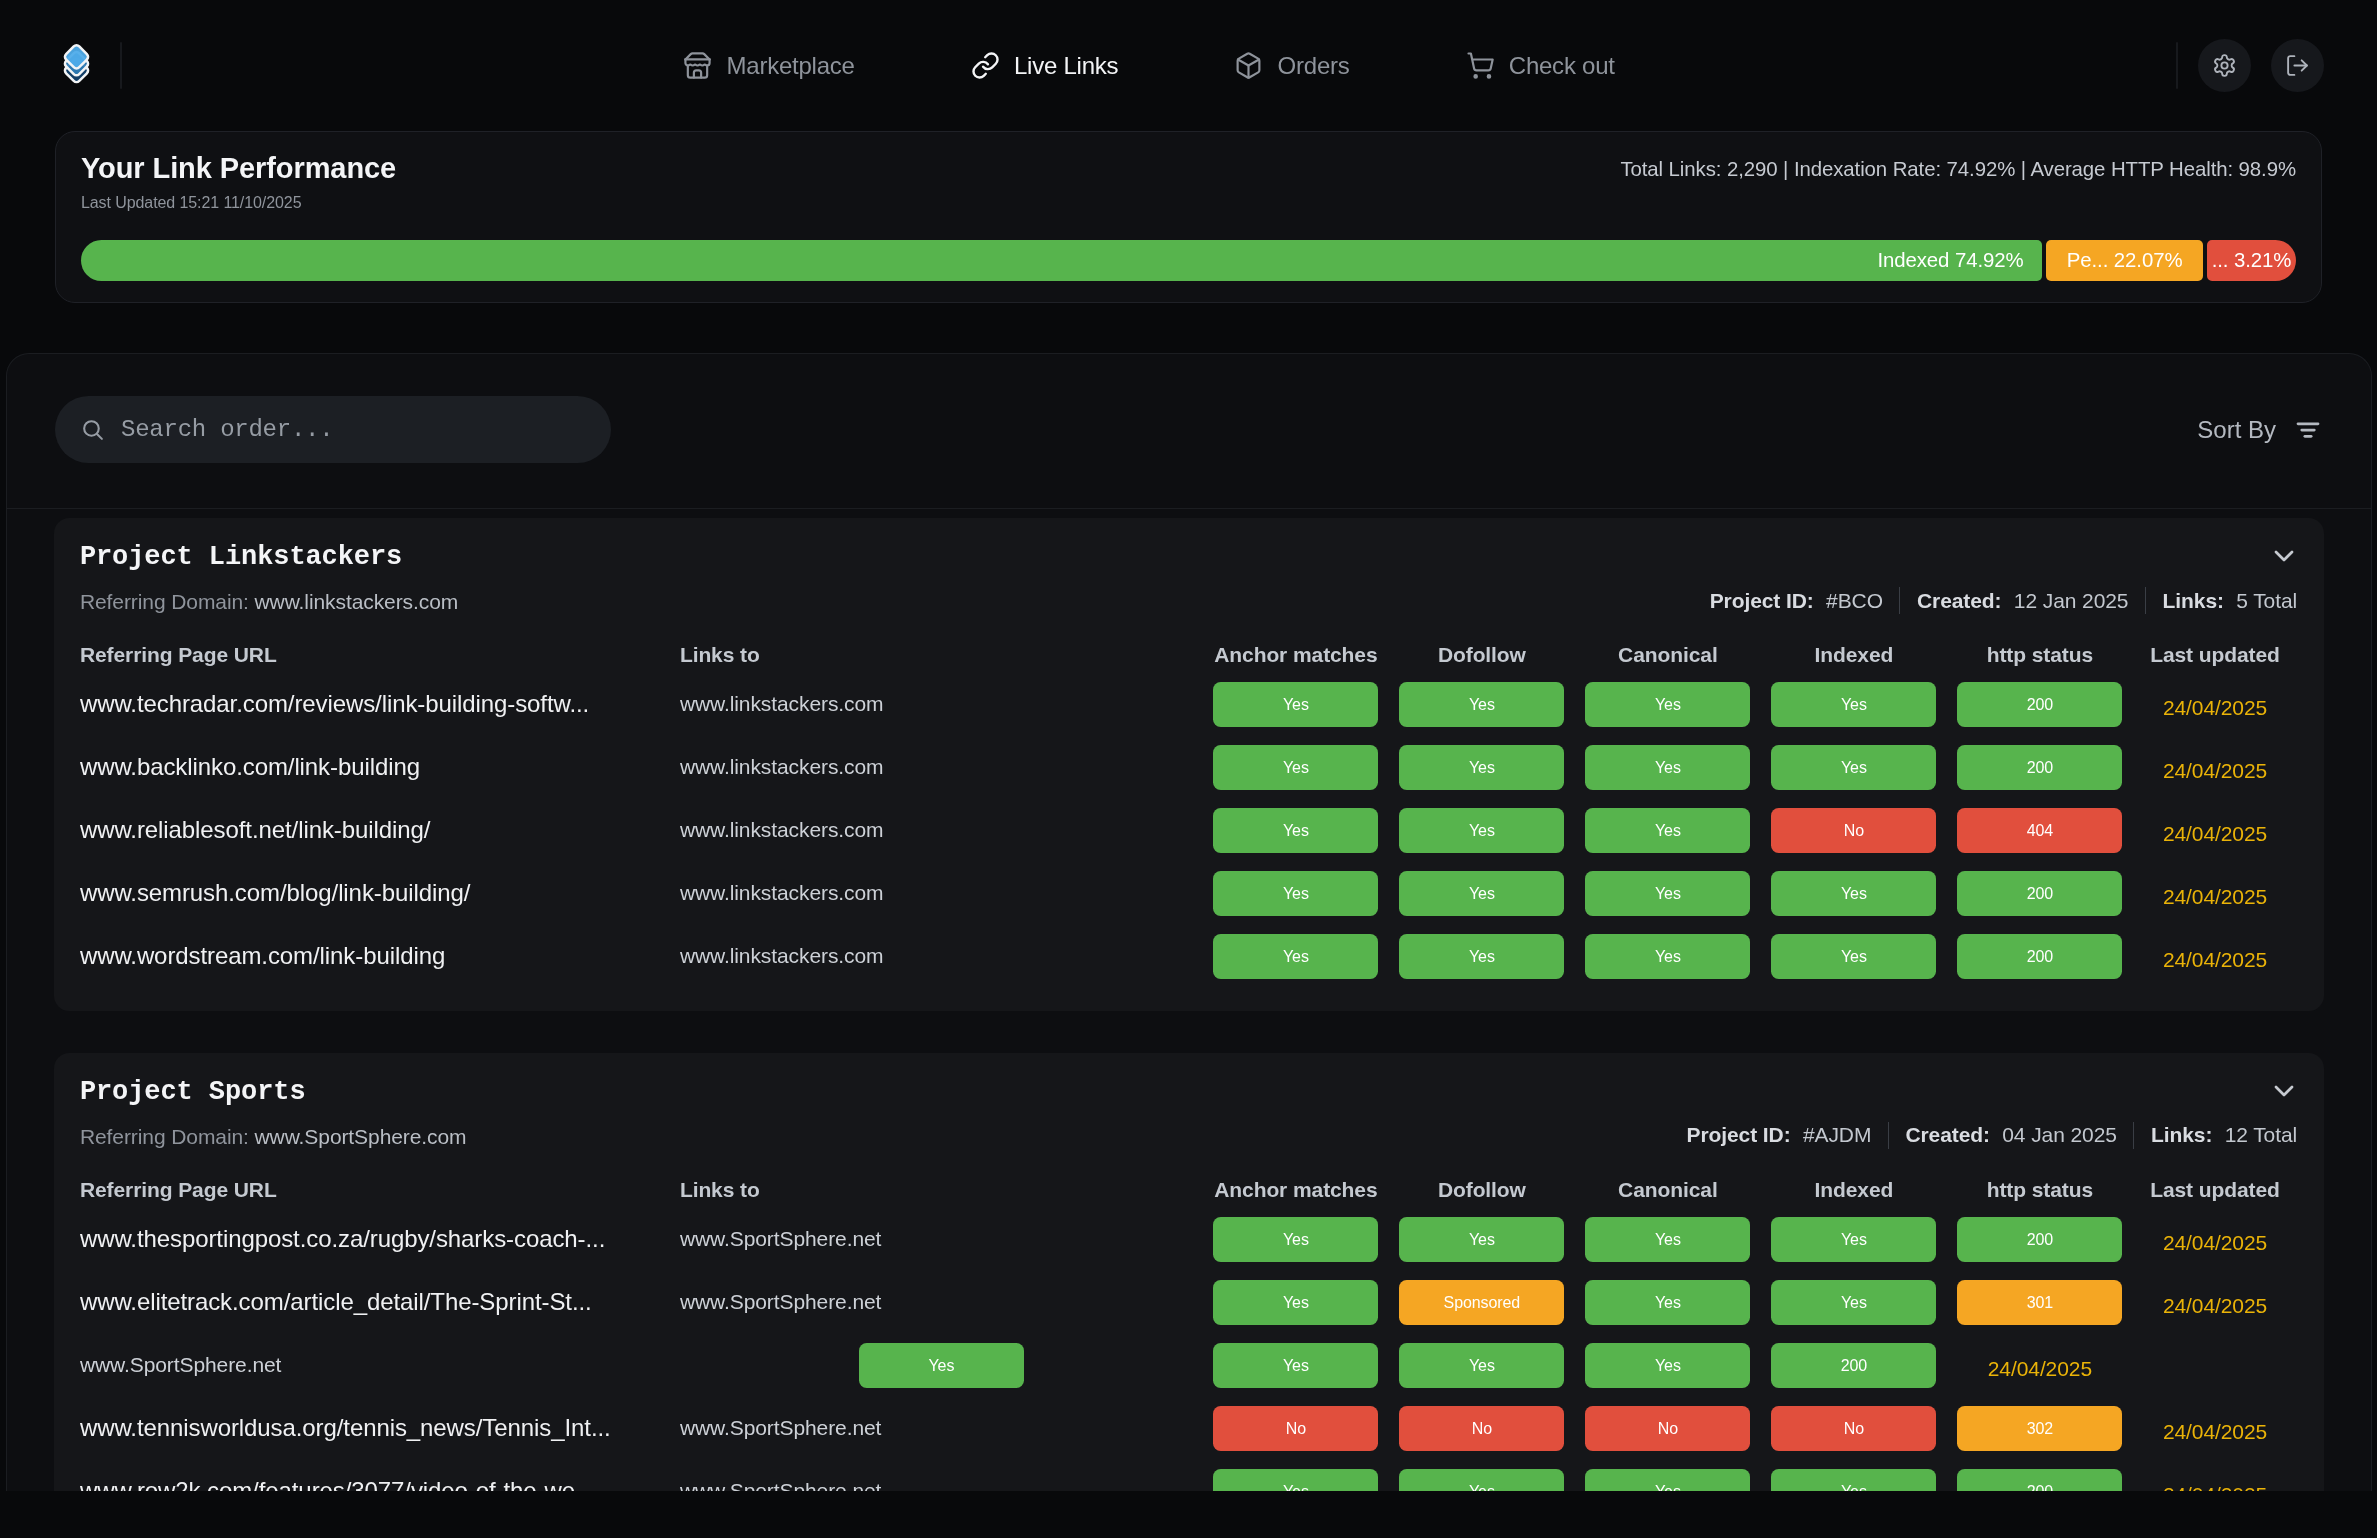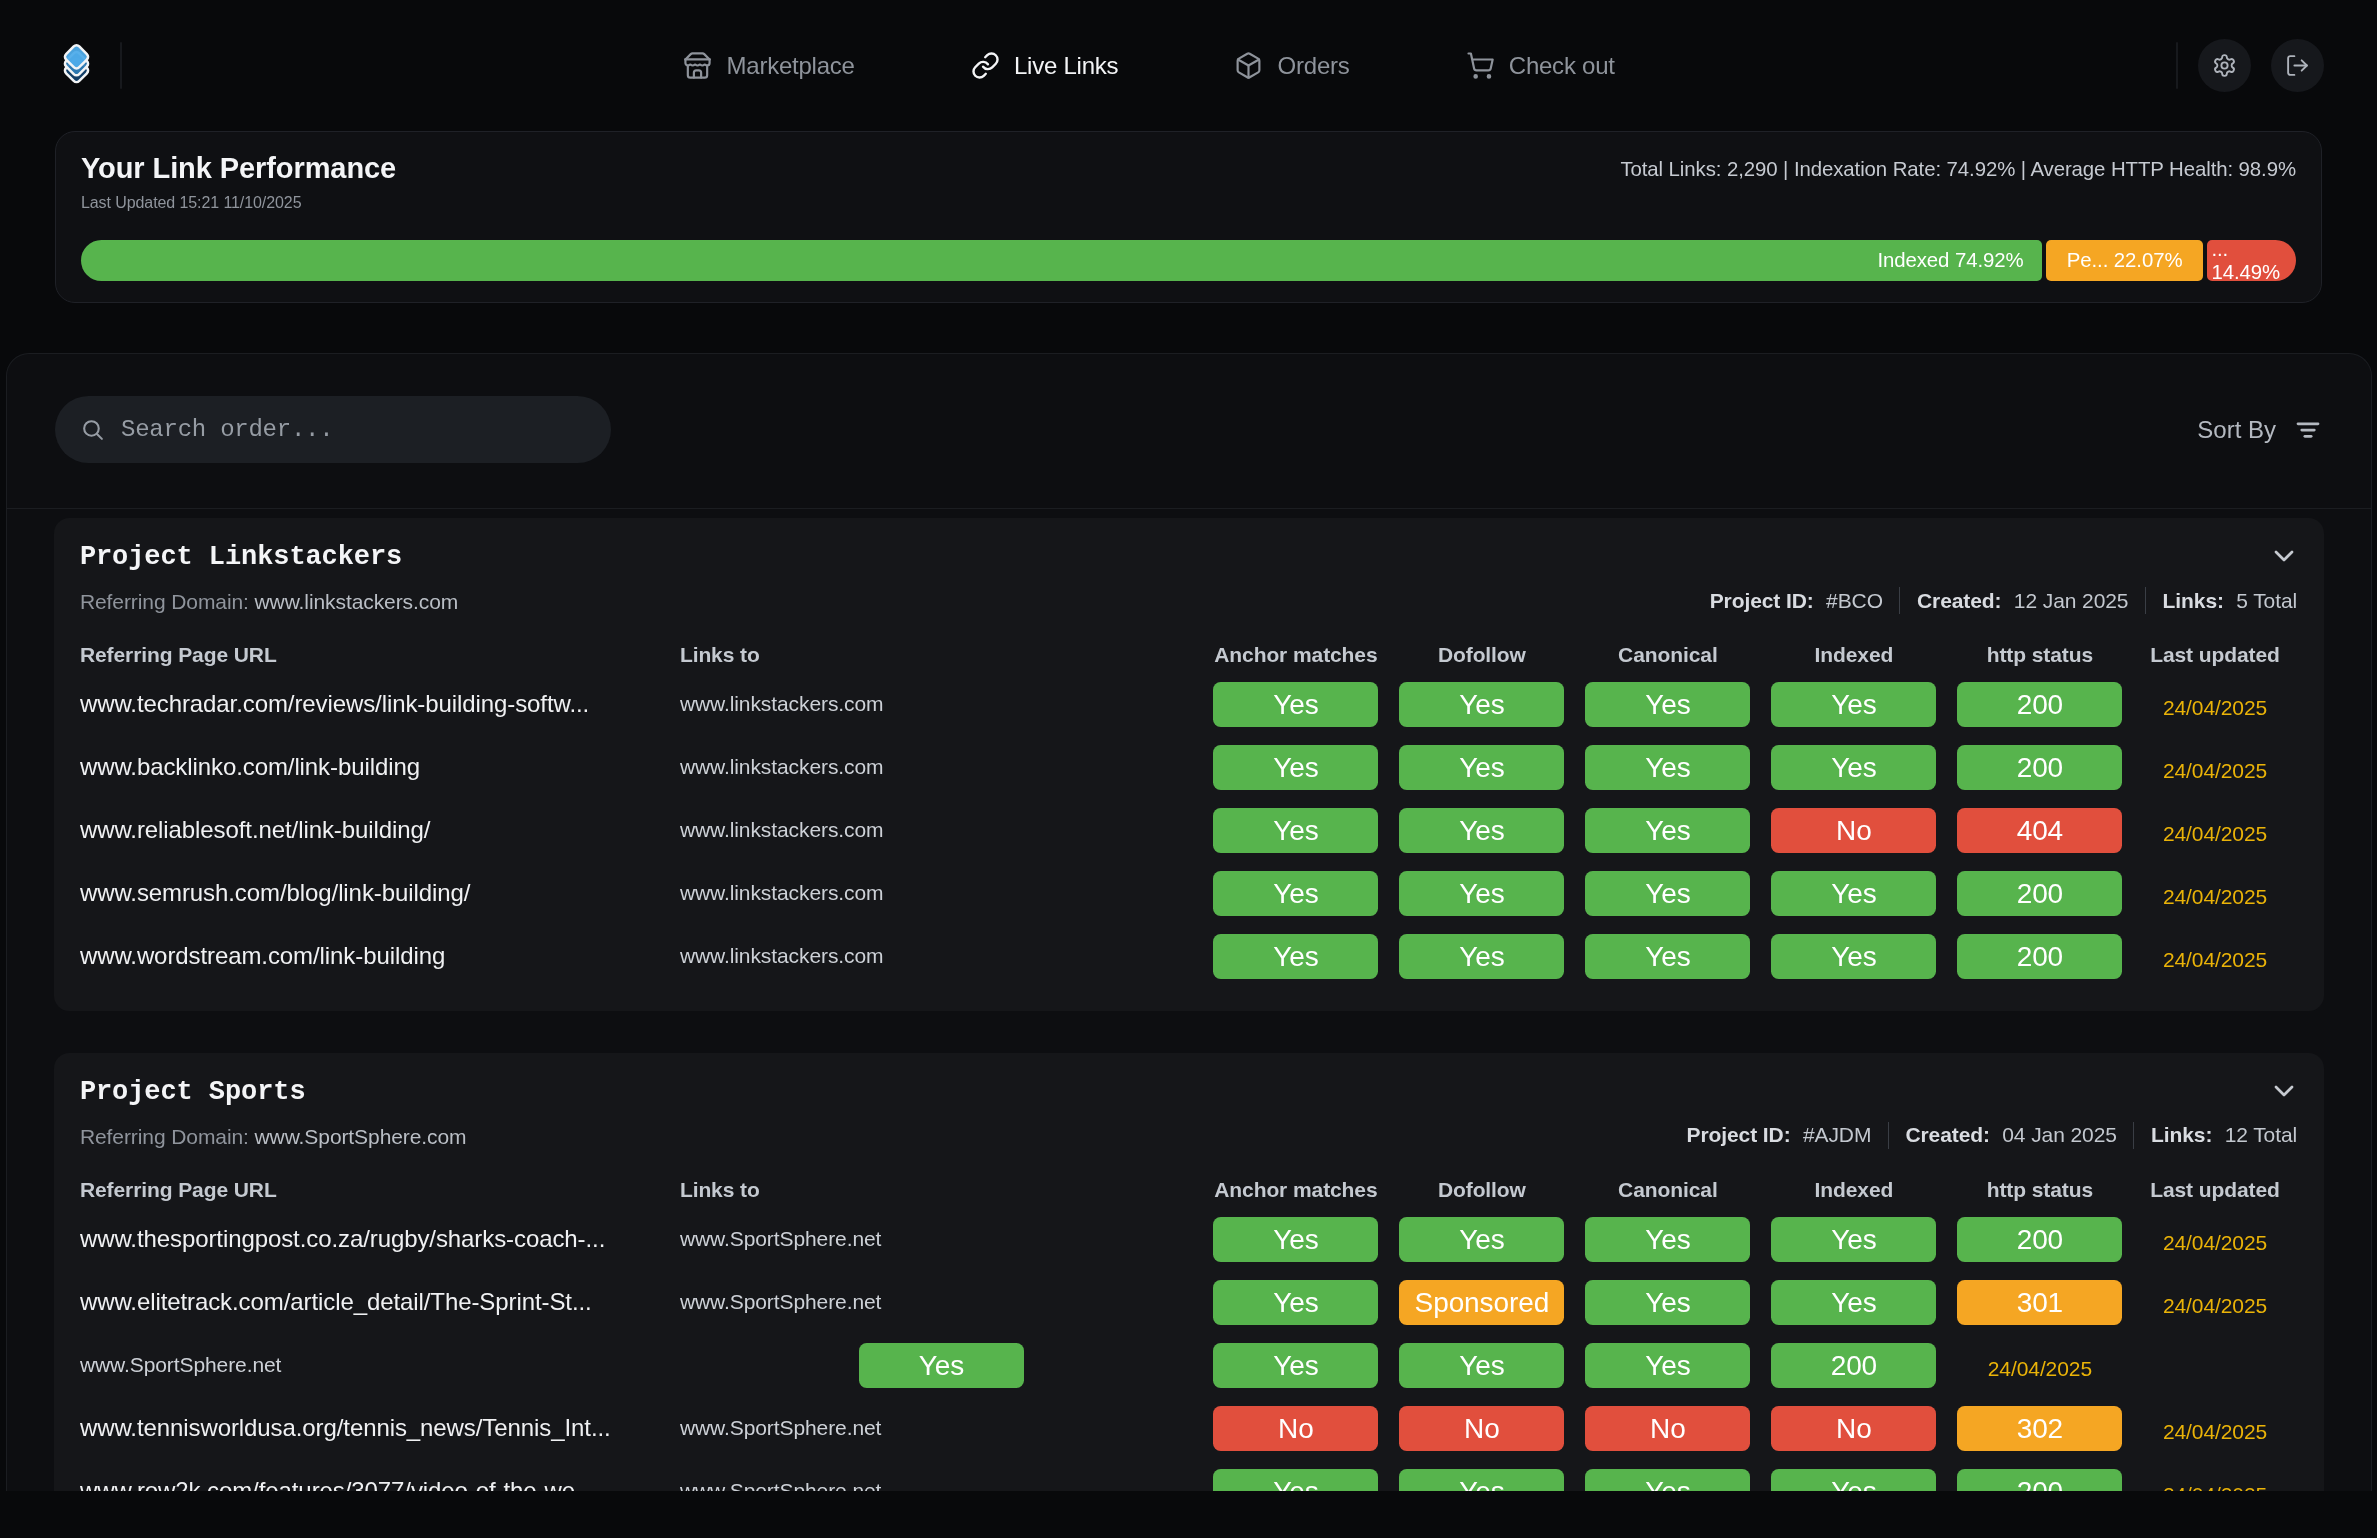--- a/index.html
+++ b/index.html
@@ -73,21 +73,21 @@
   
   .table { margin-top:24px; }
   .trow { display:grid; grid-template-columns:600px 523px 186px 186px 186px 186px 186px 1fr; align-items:center; }
   .thead { height:35px; }
   .thead .th { font-size:21px; font-weight:700; color:#c4c9d0; }
   .th.c, .td.c { text-align:center; }
   .tbody .trow { height:63px; }
   .td.url { font-size:24px; color:#f0f1f3; white-space:nowrap; overflow:hidden; }
   .td.lto { font-size:21px; color:#cdd1d7; }
   .td.date { font-size:21px; color:#eab308; text-align:center;margin-top:8px; }
-  .badge { width:165px; height:45px; line-height:45px; border-radius:7.7px; font-size:28px; color:#fff;
+  .badge { width:165px; height:45px; line-height:45px; border-radius:7.7px; font-size:16px; color:#fff;
            text-align:center; justify-self:center; }
   .b-green { background:#57b44d; }
   .b-orange { background:#f5a623; }
   .b-red { background:#e14f3d; }
 </style>
 </head>
 <body>
 
 <div class="app">
 
@@ -175,21 +175,21 @@
     <div class="perf-head">
       <div>
         <div class="perf-title">Your Link Performance</div>
         <div class="perf-sub">Last Updated 15:21 11/10/2025</div>
       </div>
       <div class="perf-stats">Total Links: 2,290 | Indexation Rate: 74.92% | Average HTTP Health: 98.9%</div>
     </div>
     <div class="perf-bar" id="perf-bar">
         <div class="seg end" style="background: rgb(87, 180, 77); flex: 1 1 0%;">Indexed 74.92%</div>
         <div class="seg center" style="background: rgb(245, 166, 35); width: 157px;">Pe...  22.07%</div>
-        <div class="seg center" style="background: rgb(225, 79, 61); width: 89px;">... 14.49%</div>
+        <div class="seg center" style="background: rgb(225, 79, 61); width: 89px;">... 3.21%</div>
       </div>
   </section>
 
   <main class="panel">
     <div class="toolbar">
       <div class="search">
         <span style="display:flex">
           <svg viewBox="0 0 24 24" fill="none" stroke="currentColor" stroke-width="2" stroke-linecap="round" width="25" height="25">
             <circle cx="11" cy="11" r="7"></circle>
               <line x1="16.5" y1="16.5" x2="21" y2="21"></line>

